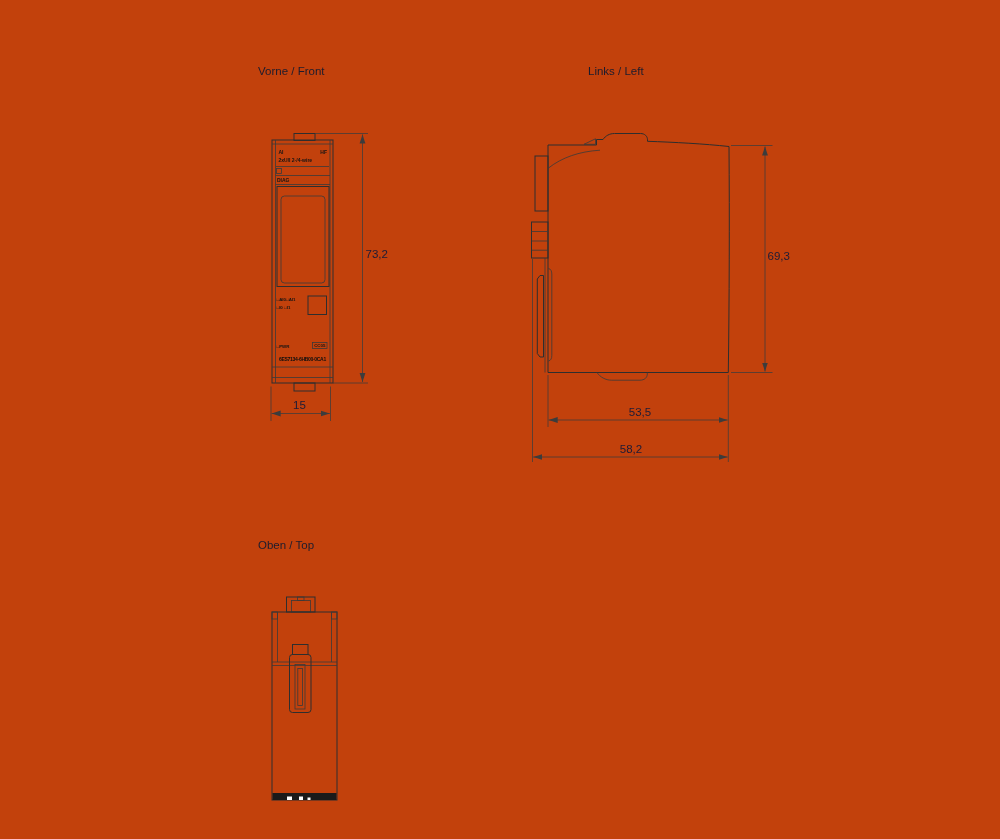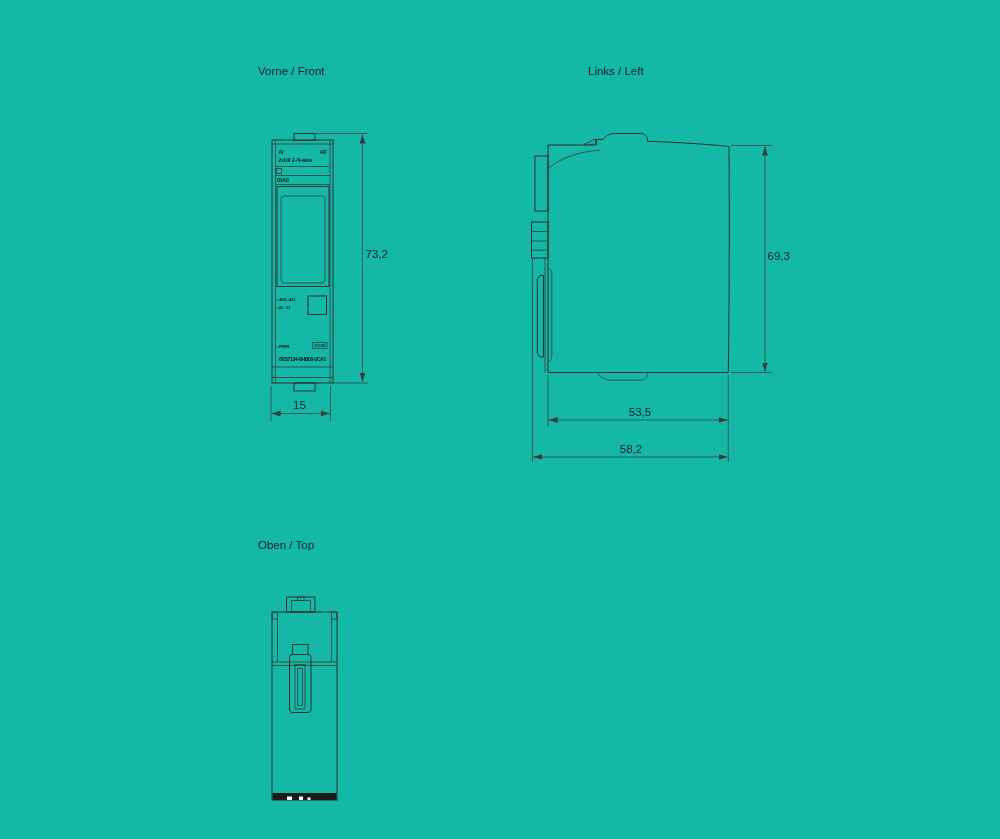--- a/index.html
+++ b/index.html
@@ -1,16 +1,16 @@
 <!DOCTYPE html>
 <html><head>
 <meta charset="utf-8">
 <style>
   html,body{margin:0;padding:0;background:#ffffff;}
-  #canvas{position:relative;width:1000px;height:839px;background:#14b8a6;overflow:hidden;
+  #canvas{position:relative;width:1000px;height:839px;background:#c2410c;overflow:hidden;
           font-family:"Liberation Sans", sans-serif;}
   svg{position:absolute;left:0;top:0;}
   .outline{fill:none;stroke:#2e2e2e;stroke-width:1;}
   .thin{fill:none;stroke:#3a3a3a;stroke-width:0.8;}
   .dimline{fill:none;stroke:#3c3c3c;stroke-width:0.75;}
   .extline{fill:none;stroke:#3c3c3c;stroke-width:0.75;}
   .viewtitle{font-size:11.5px;fill:#1c1c2e;}
   .dimtext{font-size:11.5px;fill:#1c1c38;}
   .tinyprint{font-size:5px;font-weight:bold;fill:#141414;}
   .microprint{font-size:4.4px;font-weight:bold;fill:#141414;}

